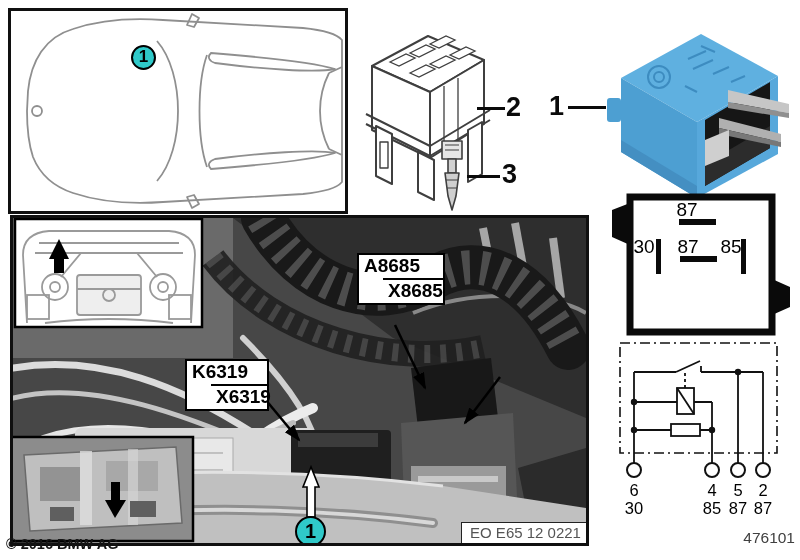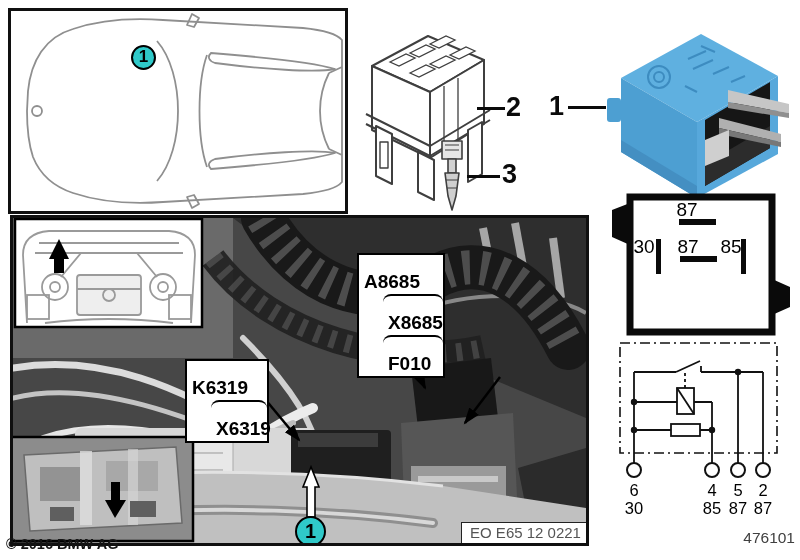--- a/index.html
+++ b/index.html
@@ -11,21 +11,21 @@
   svg{position:absolute;left:0;top:0;}
   svg text{font-family:"Liberation Sans",sans-serif;fill:#000;}
   .badge{position:absolute;border:2px solid #000;border-radius:50%;text-align:center;
          font-weight:bold;box-sizing:border-box;z-index:6;}
   #car-badge{left:120px;top:34px;width:25px;height:25px;font-size:17px;line-height:20px;}
   #photo-badge{left:282px;top:298px;width:31px;height:31px;font-size:20px;line-height:26px;}
   .itemlabel{position:absolute;font-weight:bold;font-size:27px;line-height:27px;color:#0a0a0a;z-index:4;}
   .leader{position:absolute;height:3px;background:#0a0a0a;z-index:4;}
   .plabel{position:absolute;background:#fff;border:2px solid #000;font-weight:bold;
           font-size:19px;line-height:22px;z-index:5;}
-  .plabel .row{padding:16px 3px 1px 5px;white-space:nowrap;border-radius:8px;}
+  .plabel .row{padding:0 3px 1px 5px;white-space:nowrap;}
   .plabel .row+.row{border-top:2px solid #000;margin-left:24px;}
   #eo-box{position:absolute;left:448px;top:304px;width:127px;height:20px;background:#fff;
           border:1px solid #222;color:#555;font-size:15px;text-align:center;line-height:20px;z-index:5;}
   #copyright{position:absolute;left:6px;top:536px;font-size:14.5px;font-weight:bold;
              color:#151515;z-index:9;}
   #docnum{position:absolute;left:715px;top:529px;width:80px;text-align:right;
           font-size:15.5px;color:#404040;z-index:2;}
 </style>
 </head>
 <body>
@@ -268,21 +268,20 @@
       <polygon points="298,249 290,269 294,269 294,299 302,299 302,269 306,269" fill="#fff" stroke="#000" stroke-width="1.6"></polygon>
     </svg>
 
     <div class="plabel" style="left:172px;top:141px;width:80px">
       <div class="row">K6319</div>
       <div class="row">X6319</div>
     </div>
     <div class="plabel" style="left:344px;top:35px;width:84px">
       <div class="row">A8685</div>
       <div class="row">X8685</div>
-      <div class="row">F010</div>
     </div>
 
     <div class="badge" id="photo-badge" style="background: rgb(47, 201, 201);">1</div>
 
     <div id="eo-box">EO E65 12 0221</div>
   </div>
 
   <div id="copyright">© 2016 BMW AG</div>
   <div id="docnum">476101</div>
 

